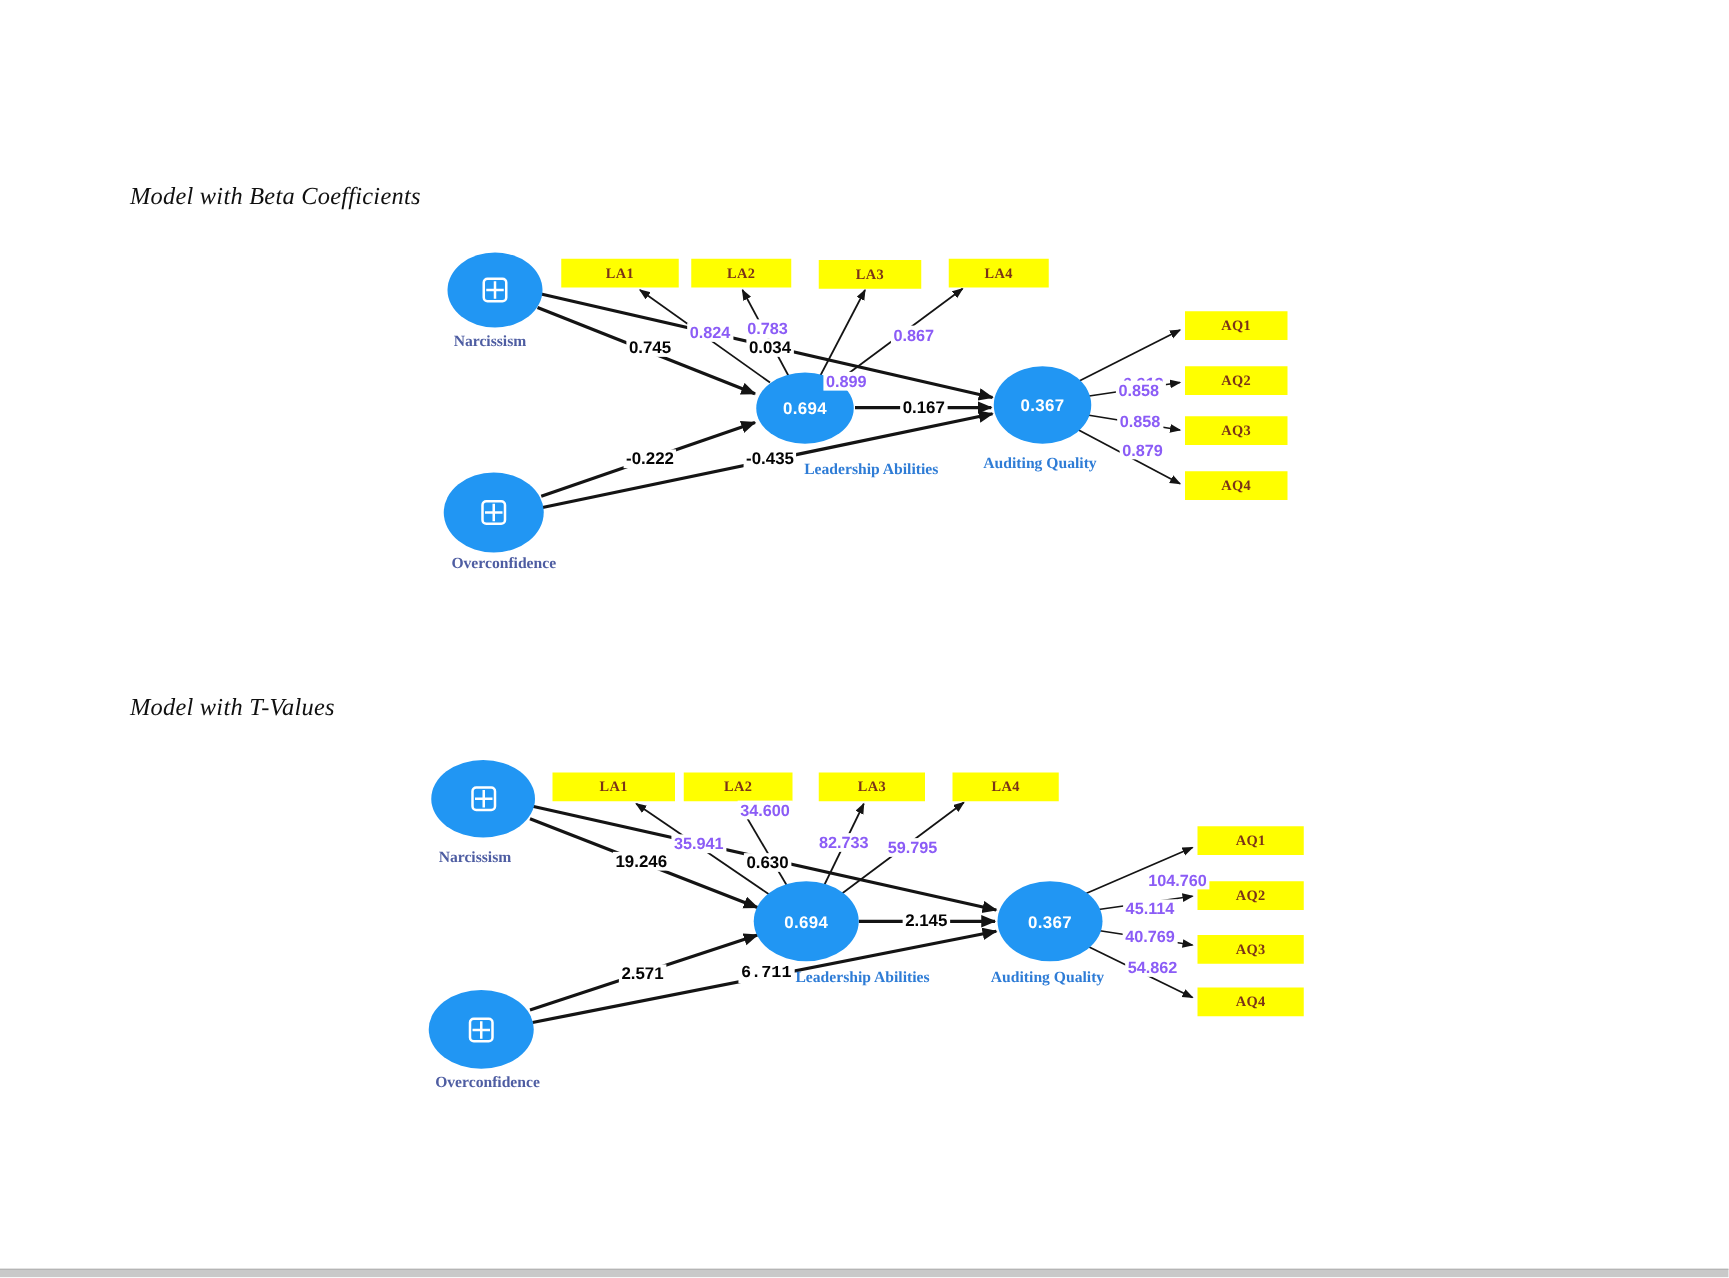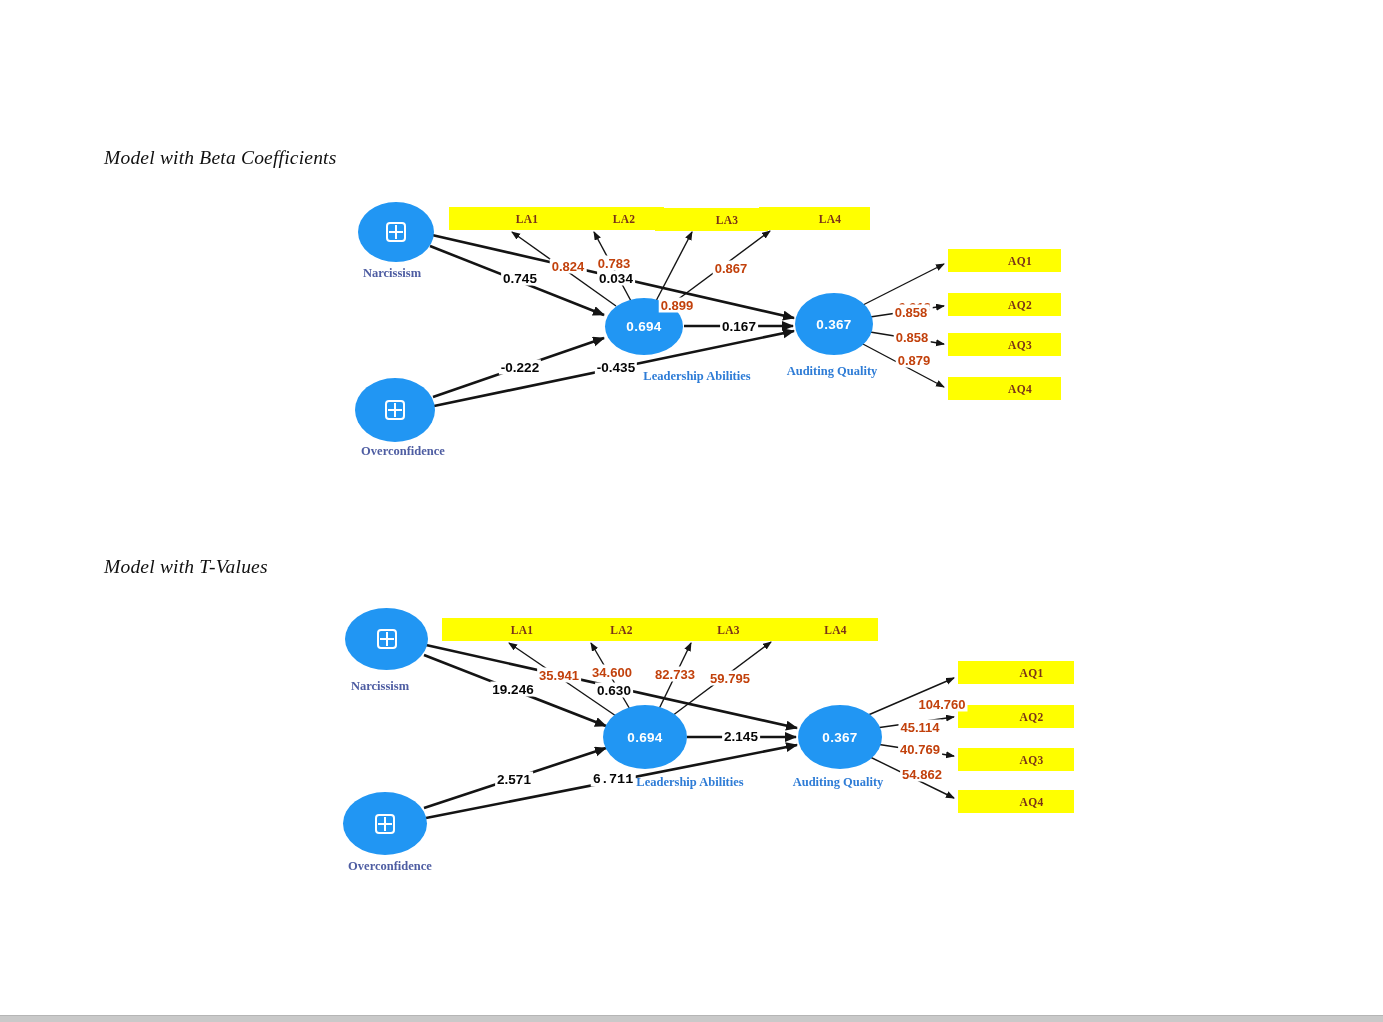--- a/index.html
+++ b/index.html
@@ -11,29 +11,29 @@
   .node{position:absolute;background:#2196f3;border-radius:50%;display:flex;
         align-items:center;justify-content:center;}
   .r2{color:#ffffff;font:700 13.5px "Liberation Sans", sans-serif;letter-spacing:.3px;}
   .plus-icon{position:relative;display:block;width:16px;height:16px;border:2px solid #ffffff;
              border-radius:4px;}
   .plus-icon::before{content:"";position:absolute;left:50%;top:1px;bottom:1px;width:2px;
                      background:#ffffff;transform:translateX(-50%);}
   .plus-icon::after{content:"";position:absolute;top:50%;left:1px;right:1px;height:2px;
                     background:#ffffff;transform:translateY(-50%);}
   .ibox{position:absolute;background:#ffff00;height:23px;display:flex;align-items:center;
-        justify-content:center;padding-left:31px;}
+        justify-content:center;}
   .ibox span{font:600 11.5px "Liberation Serif", serif;color:#7a3318;letter-spacing:.3px;}
   .nlabel{position:absolute;transform:translate(-50%,-50%);white-space:nowrap;
           font:600 12.5px "Liberation Serif", serif;}
   .lbl-navy{color:#4e5da2;}
   .lbl-blue{color:#2e7cd6;}
   .v{position:absolute;transform:translate(-50%,-50%);white-space:nowrap;background:#ffffff;
      padding:0 2px;line-height:1.15;}
-  .loadval{font:700 13px "Liberation Sans", sans-serif;color:#c2410c;}
+  .loadval{font:700 13px "Liberation Sans", sans-serif;color:#8b5cf6;}
   .pathval{font:700 13.5px "Liberation Sans", sans-serif;color:#050505;}
   .bottom-bar{position:absolute;left:0;right:0;bottom:0;height:6px;background:#c9c9c9;
               border-top:1px solid #b5b5b5;}
 </style>
 </head>
 <body>
 
 <div class="page">
 
   <svg class="overlay" width="1383" height="1022" viewBox="0 0 1383 1022">
@@ -184,21 +184,21 @@
     <span>AQ2</span>
   </div>
   <div class="ibox" style="left:958px;top:748px;width:85px;">
     <span>AQ3</span>
   </div>
   <div class="ibox" style="left:958px;top:790px;width:85px;">
     <span>AQ4</span>
   </div>
 
   <span class="v loadval" style="left:559px;top:675px;">35.941</span>
-  <span class="v loadval" style="left:612px;top:672px;text-align:right;">34.600</span>
+  <span class="v loadval" style="left:612px;top:648px;text-align:right;">34.600</span>
   <span class="v loadval" style="left:675px;top:674px;">82.733</span>
   <span class="v loadval" style="left:730px;top:678px;">59.795</span>
   <span class="v loadval" style="left:942px;top:704px;">104.760</span>
   <span class="v loadval" style="left:920px;top:727px;">45.114</span>
   <span class="v loadval" style="left:920px;top:749px;">40.769</span>
   <span class="v loadval" style="left:922px;top:774px;">54.862</span>
 
   <span class="v pathval" style="left:513px;top:689px;">19.246</span>
   <span class="v pathval" style="left:614px;top:690px;">0.630</span>
   <span class="v pathval" style="left:741px;top:736px;">2.145</span>

